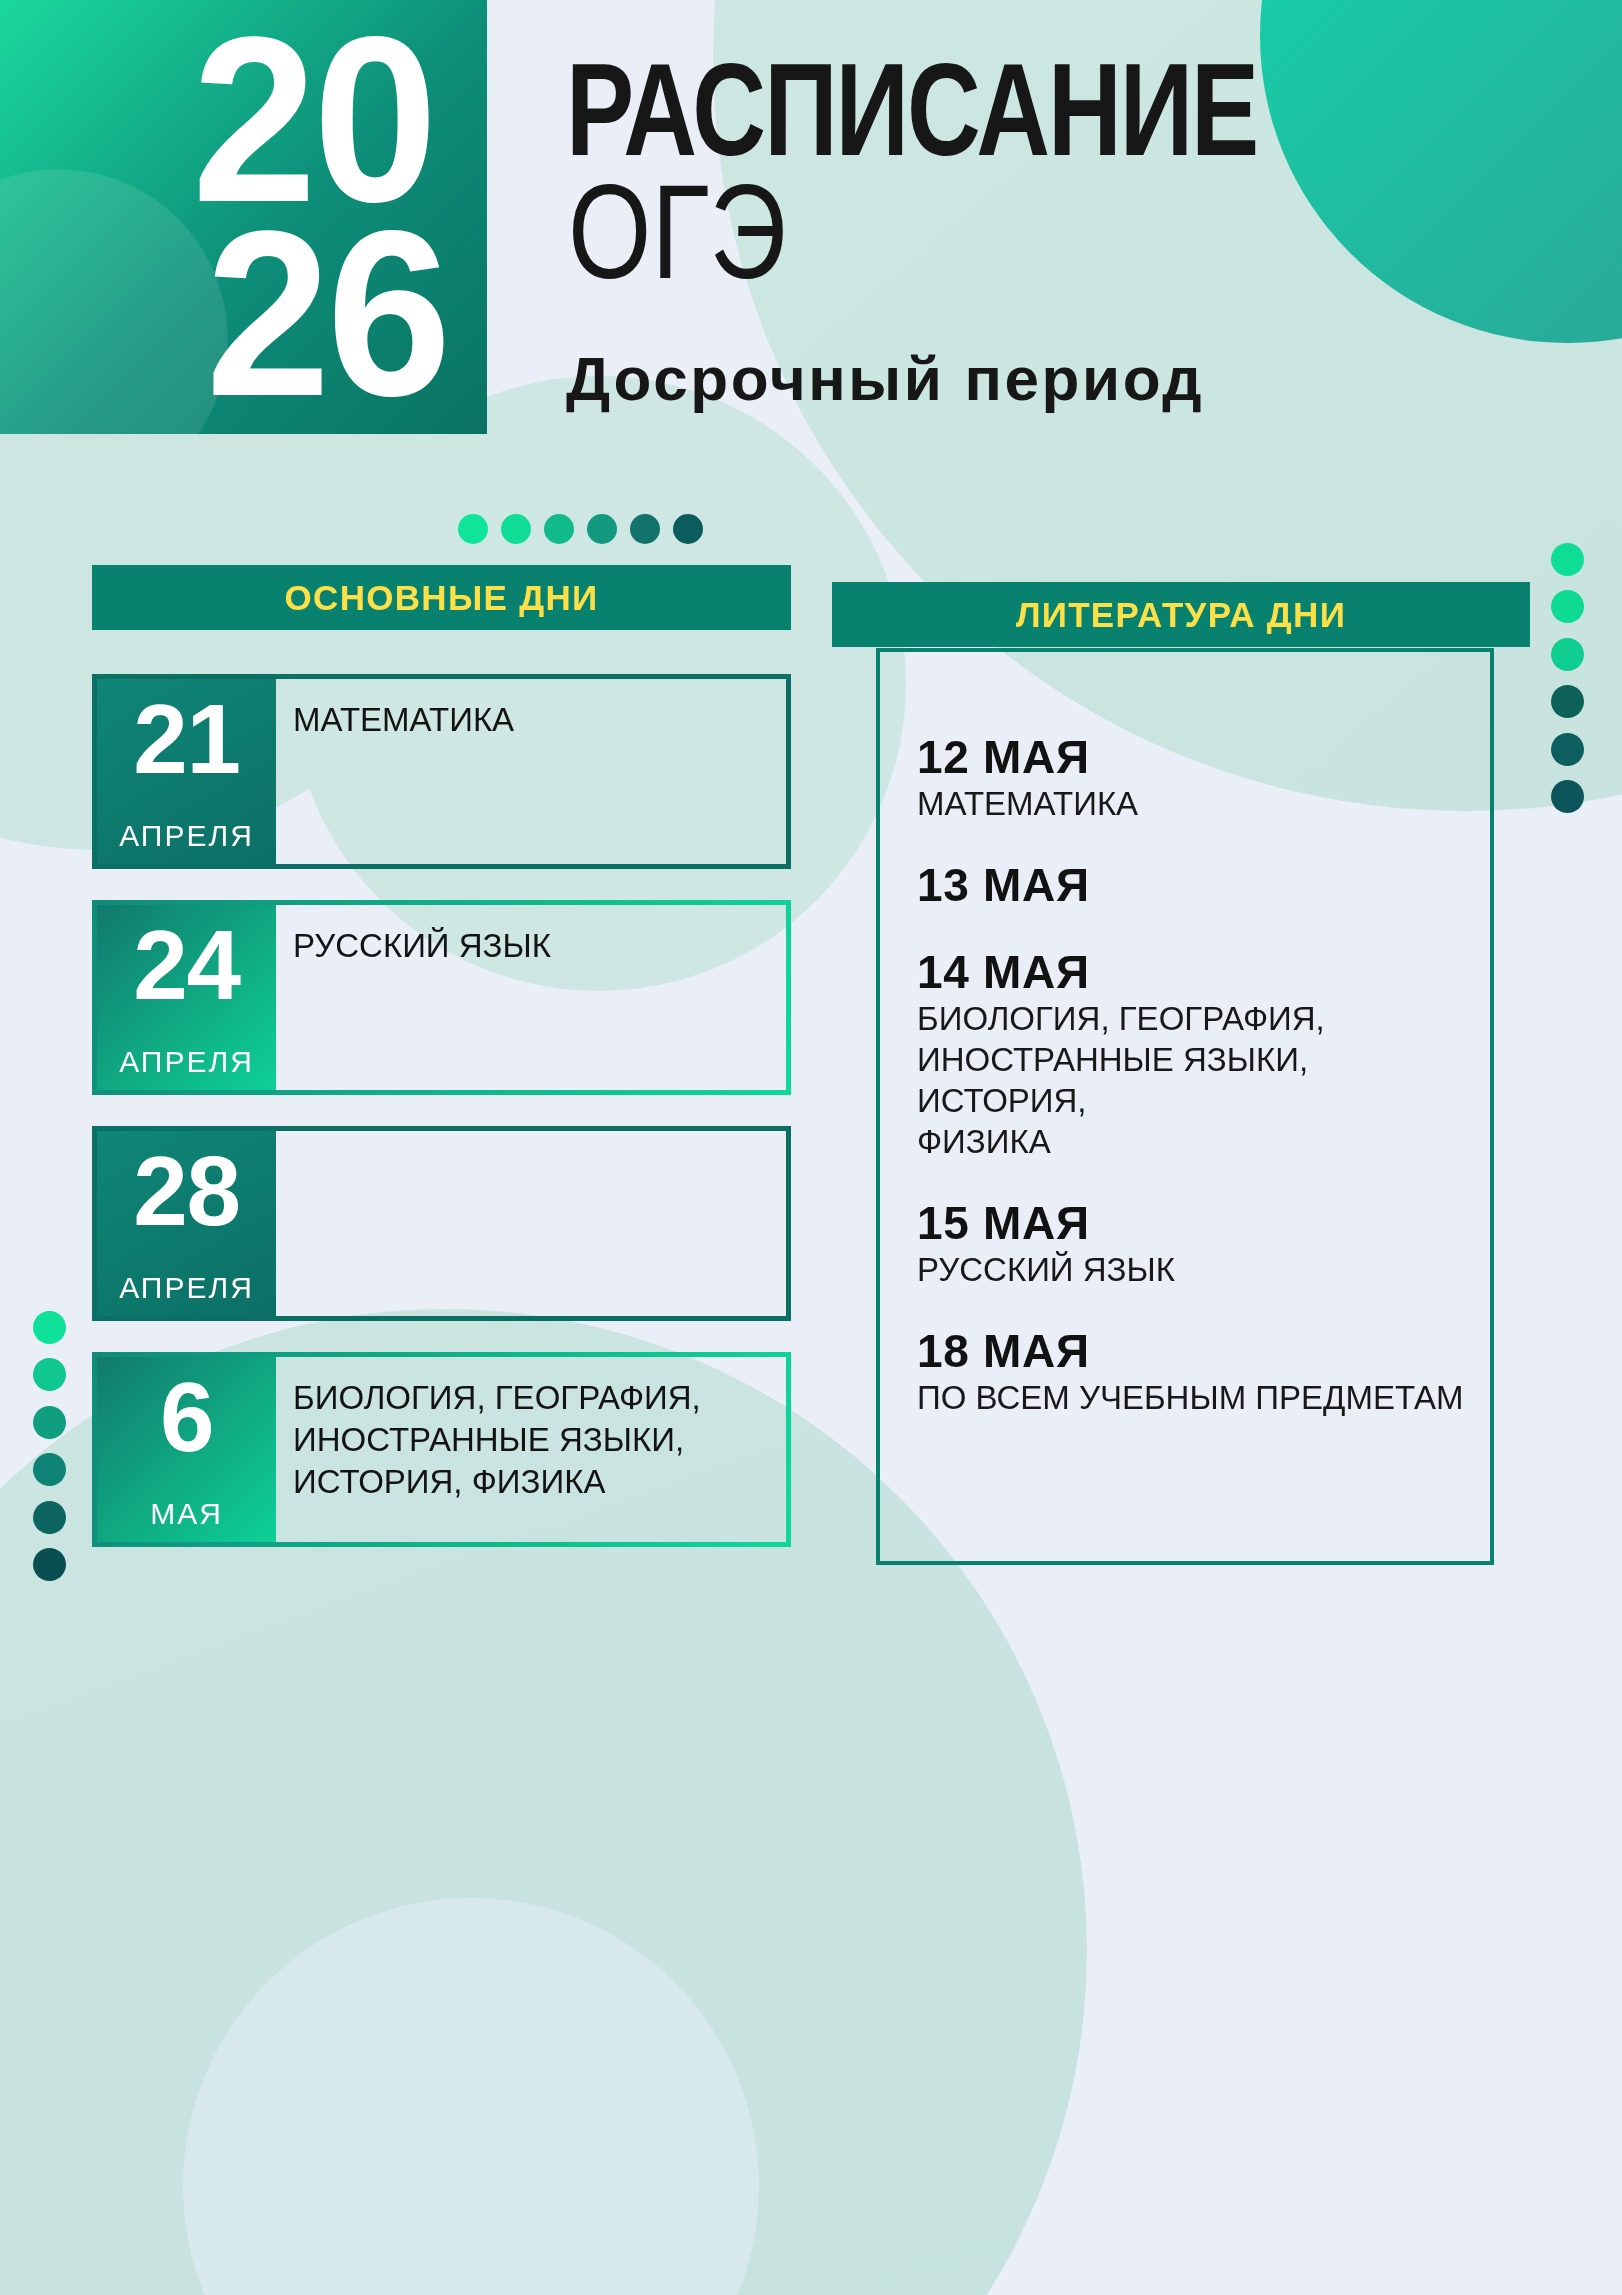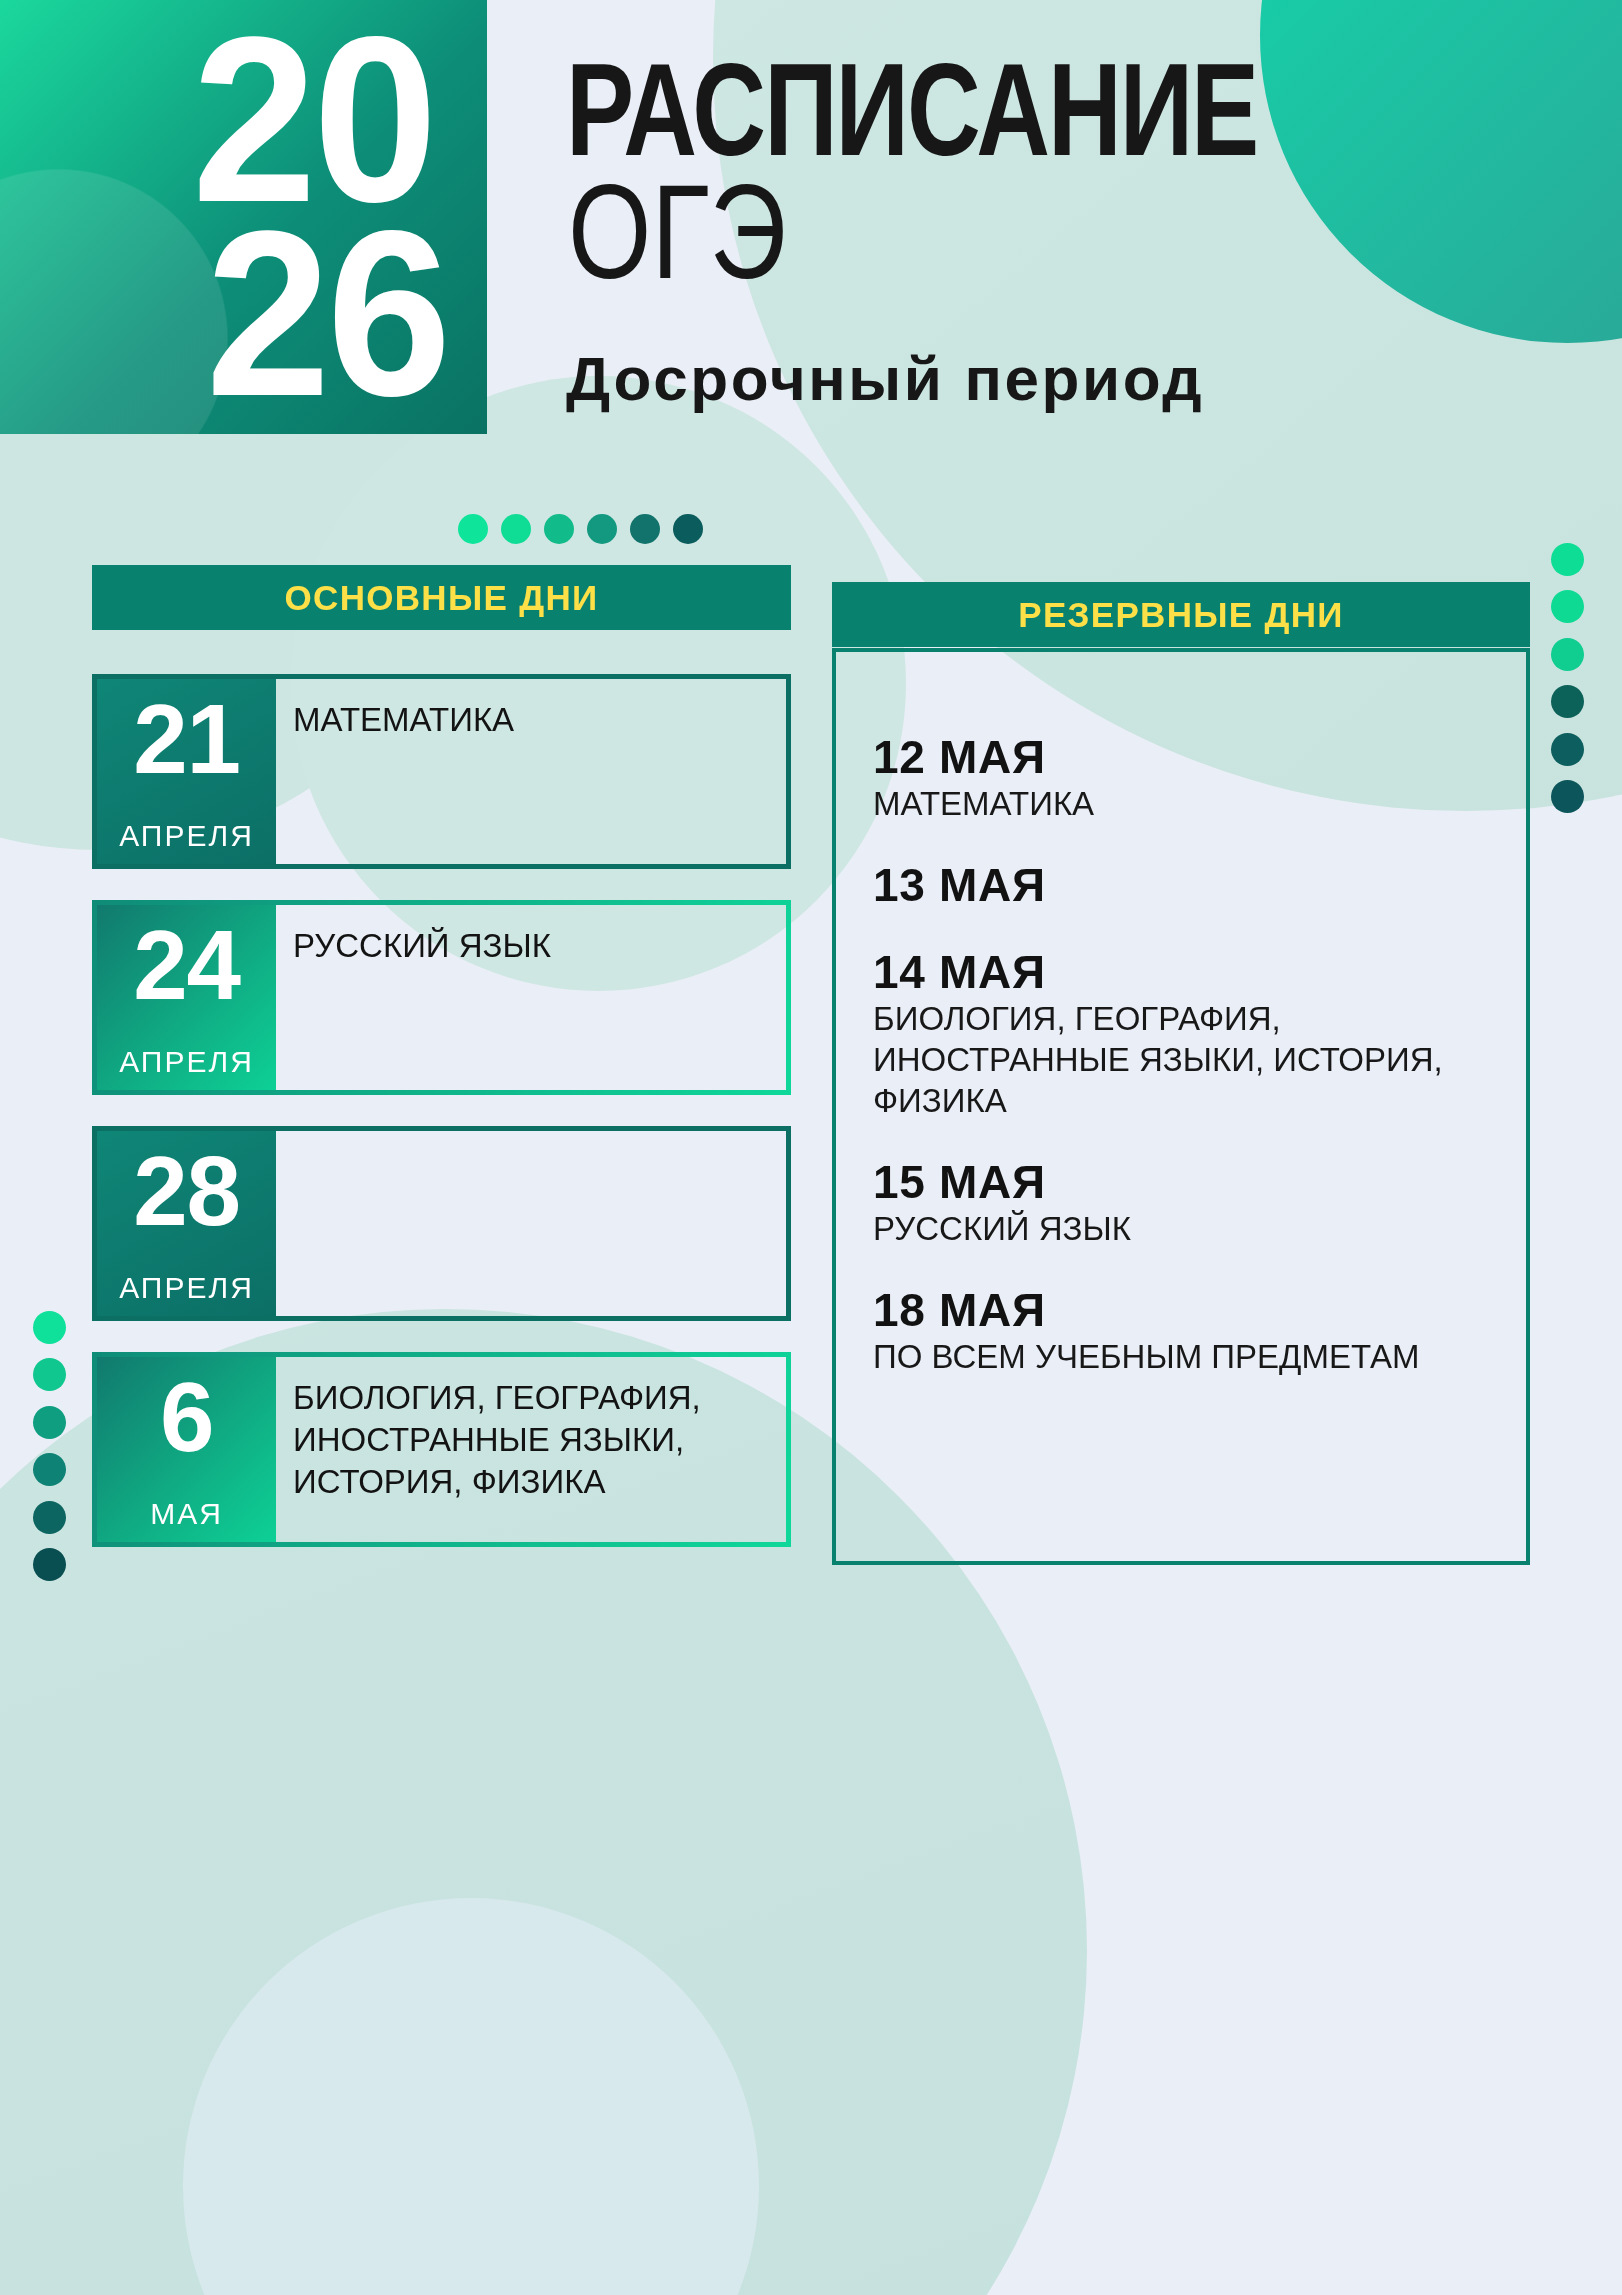--- a/index.html
+++ b/index.html
@@ -83,21 +83,21 @@
   .card.green .card-datepanel{background:linear-gradient(135deg,#117a6e 0%,#0fb989 72%,#0dd096 100%);}
   .card-day{font-size:98px;font-weight:700;line-height:1;letter-spacing:-1.3px;}
   .card-month{font-size:30px;font-weight:400;letter-spacing:2px;margin-top:6.5px;}
   .card-subjects{
     flex:1;padding:19.6px 17px;color:#131313;font-size:33px;line-height:42px;
     white-space:pre-line;letter-spacing:0;
   }
 
   
   .reserve-box{
-    position:absolute;left:832px;top:648px;width:698px;height:917px;z-index:4;
+    position:absolute;left:876px;top:648px;width:618px;height:917px;z-index:4;
     box-sizing:border-box;border:4.6px solid var(--teal,#0e8173);
     padding:80px 26px 0 37px;
   }
   .entry{margin-bottom:36px;}
   .entry-date{color:#121212;font-size:46px;font-weight:700;line-height:51px;letter-spacing:0.7px;}
   .entry-subjects{color:#181818;font-size:33px;font-weight:400;line-height:41px;white-space:pre-line;}
 </style>
 </head>
 <body style="--bg: #eaeef7; --teal: #09816f; --teal-dark: #0c6f63; --badge1: #1bd89d; --badge2: #0a7263; --corner1: #12d8ac; --corner2: #2f9e94; --ink: #171717;">
 
@@ -138,21 +138,21 @@
     <div class="dot" style="background: rgb(16, 205, 144);"></div>
     <div class="dot" style="background: rgb(12, 97, 88);"></div>
     <div class="dot" style="background: rgb(12, 95, 94);"></div>
     <div class="dot" style="background: rgb(11, 85, 91);"></div>
   </div>
 
 <div class="bar bar-main">
   <span>ОСНОВНЫЕ ДНИ</span>
 </div>
 <div class="bar bar-reserve">
-  <span>РЕЗЕРВНЫЕ ДНИ</span>
+  <span>ЛИТЕРАТУРА ДНИ</span>
 </div>
 
 <div class="cards" id="cards">
     <div class="card dark">
       <div class="card-datepanel">
         <div class="card-day">21</div>
         <div class="card-month">АПРЕЛЯ</div>
       </div>
       <div class="card-subjects">МАТЕМАТИКА</div>
     </div>

